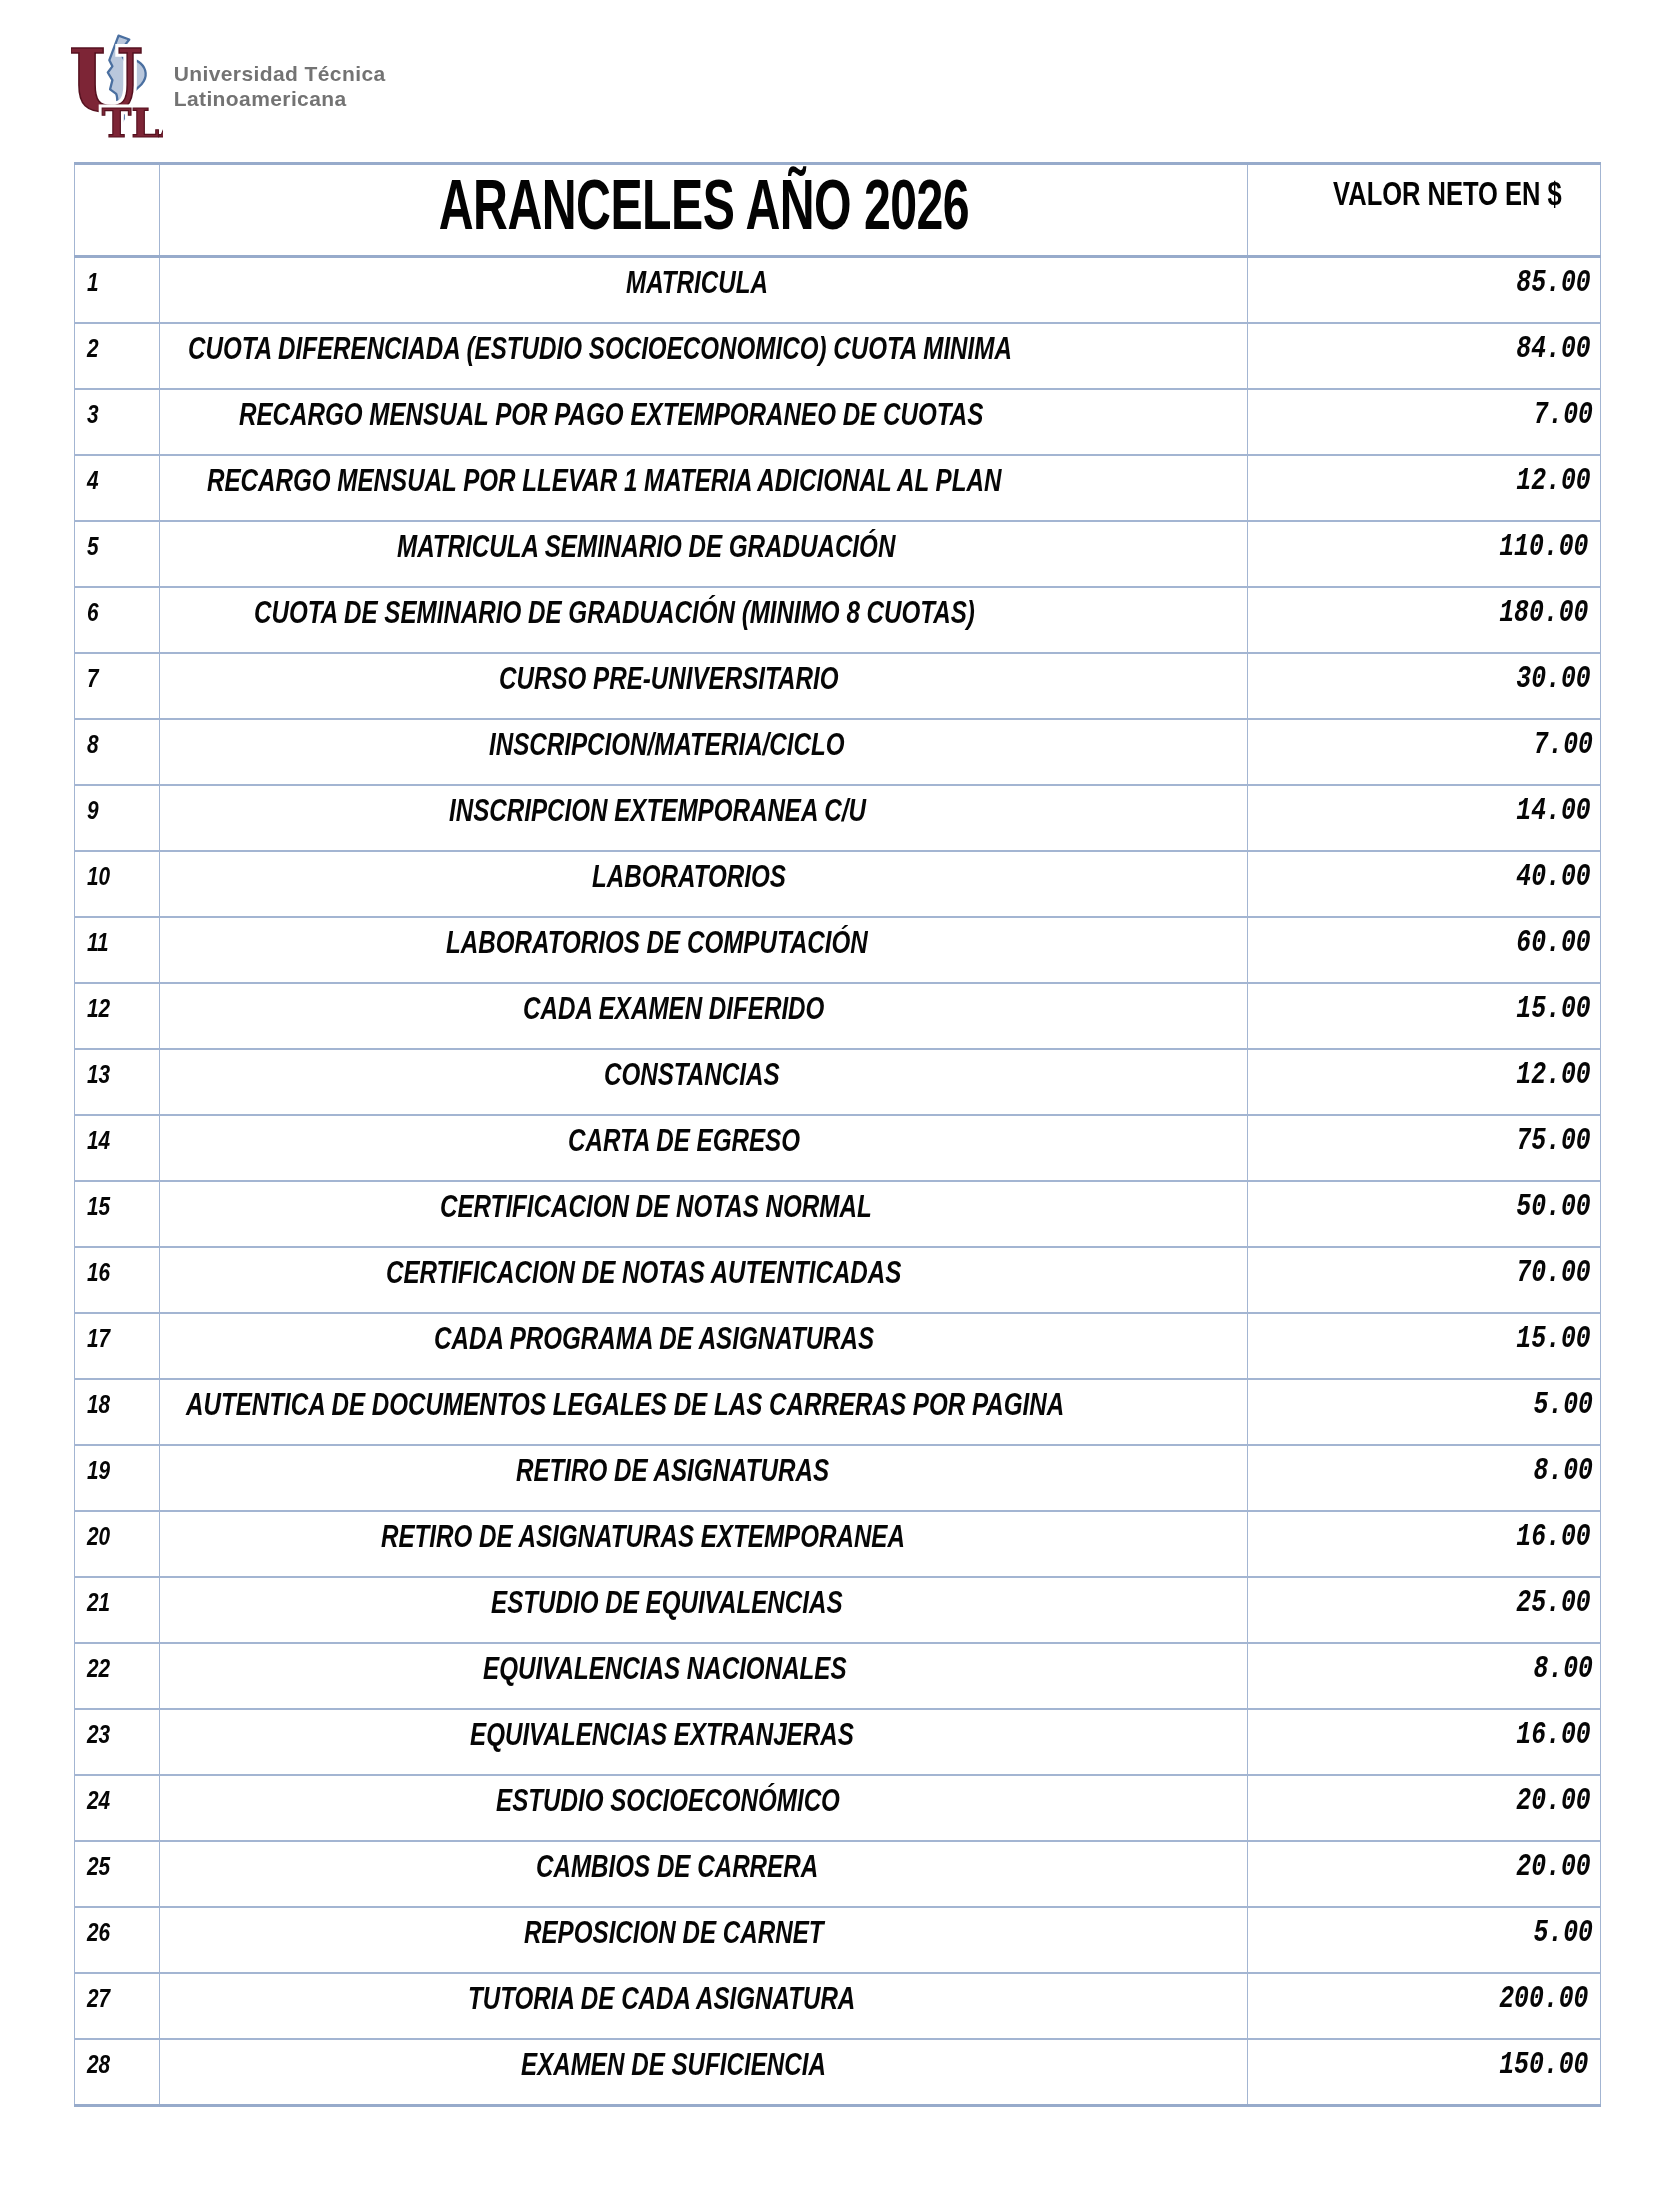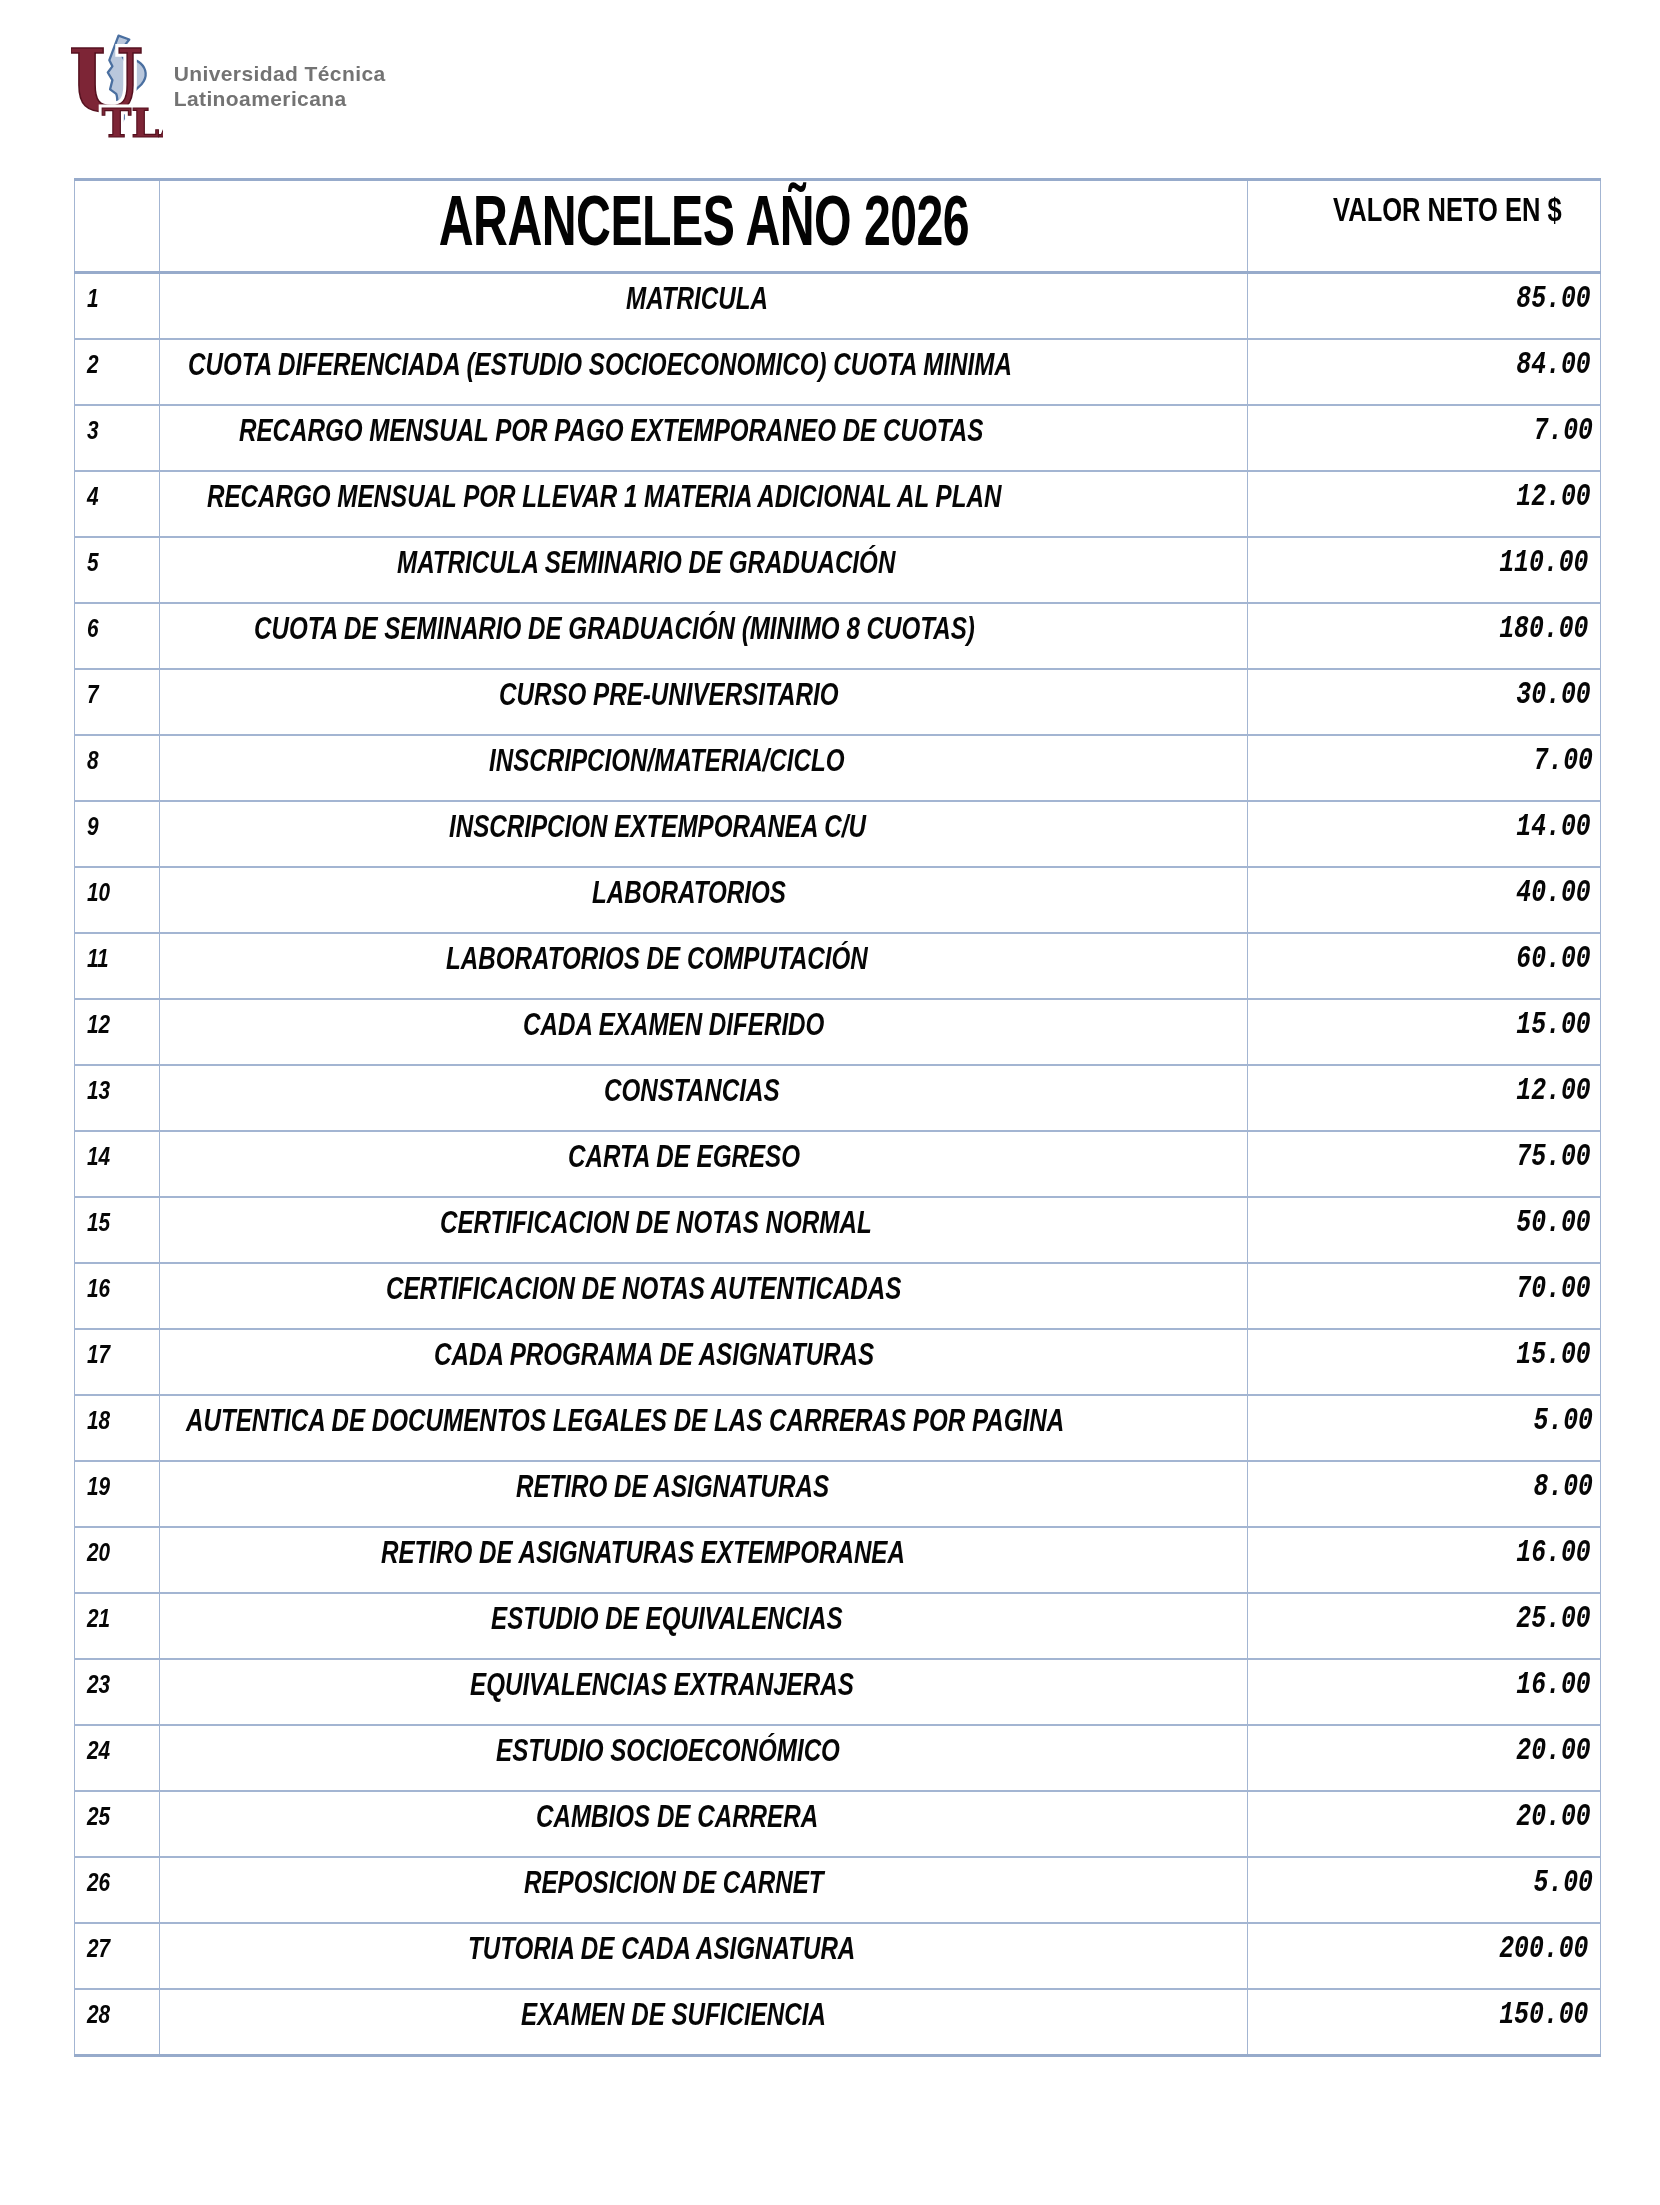--- a/index.html
+++ b/index.html
@@ -12,21 +12,21 @@
     overflow:hidden;
   }
 
   
   .logo{position:absolute;left:71px;top:28px;display:flex;align-items:flex-start;}
   .logo-mark{width:92px;height:115px;flex:0 0 auto;}
   .wordmark{margin-left:10.7px;padding-top:34px;font-weight:bold;font-size:21px;line-height:1.18;color:#737373;letter-spacing:0.4px;}
 
   
   table.fees{
-    position:absolute;left:74px;top:178px;
+    position:absolute;left:74px;top:162px;
     width:1526px;
     border-collapse:collapse;table-layout:fixed;
     border-top:3.1px solid #97abcb;
     border-bottom:3.1px solid #97abcb;
     border-left:1.5px solid #a3b5d2;
     border-right:1.5px solid #a3b5d2;
   }
   .fees col.c-num{width:85px;}
   .fees col.c-desc{width:1088px;}
   .fees col.c-val{width:353px;}
@@ -222,20 +222,25 @@
           <td class="num-cell"><span class="num-text">20</span></td>
           <td class="desc-cell"><span class="desc-text">RETIRO DE ASIGNATURAS EXTEMPORANEA</span></td>
           <td class="val-cell"><span class="val-text">16.00</span></td>
         </tr>
         <tr>
           <td class="num-cell"><span class="num-text">21</span></td>
           <td class="desc-cell"><span class="desc-text">ESTUDIO DE EQUIVALENCIAS</span></td>
           <td class="val-cell"><span class="val-text">25.00</span></td>
         </tr>
         <tr>
+          <td class="num-cell"><span class="num-text">22</span></td>
+          <td class="desc-cell"><span class="desc-text">EQUIVALENCIAS NACIONALES</span></td>
+          <td class="val-cell"><span class="val-text">8.00</span></td>
+        </tr>
+        <tr>
           <td class="num-cell"><span class="num-text">23</span></td>
           <td class="desc-cell"><span class="desc-text">EQUIVALENCIAS EXTRANJERAS</span></td>
           <td class="val-cell"><span class="val-text">16.00</span></td>
         </tr>
         <tr>
           <td class="num-cell"><span class="num-text">24</span></td>
           <td class="desc-cell"><span class="desc-text">ESTUDIO SOCIOECONÓMICO</span></td>
           <td class="val-cell"><span class="val-text">20.00</span></td>
         </tr>
         <tr>

